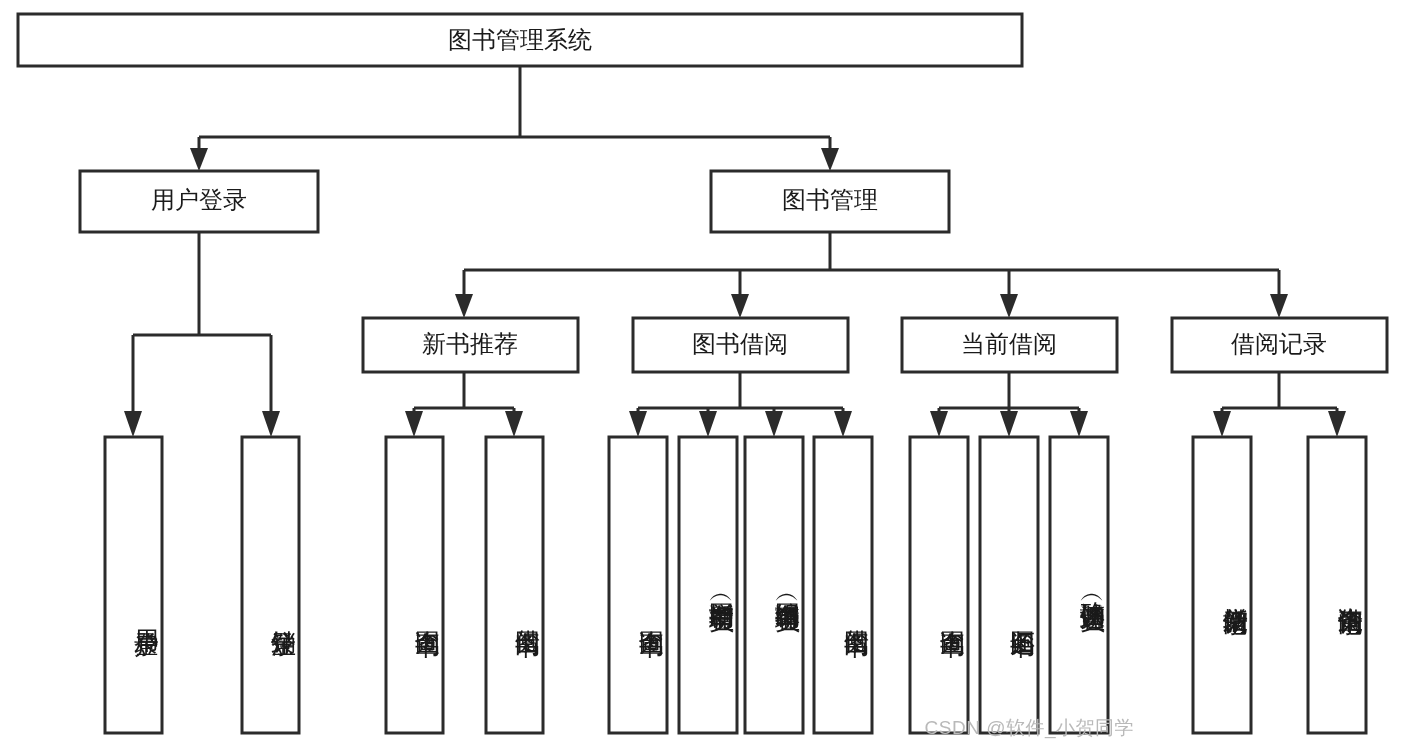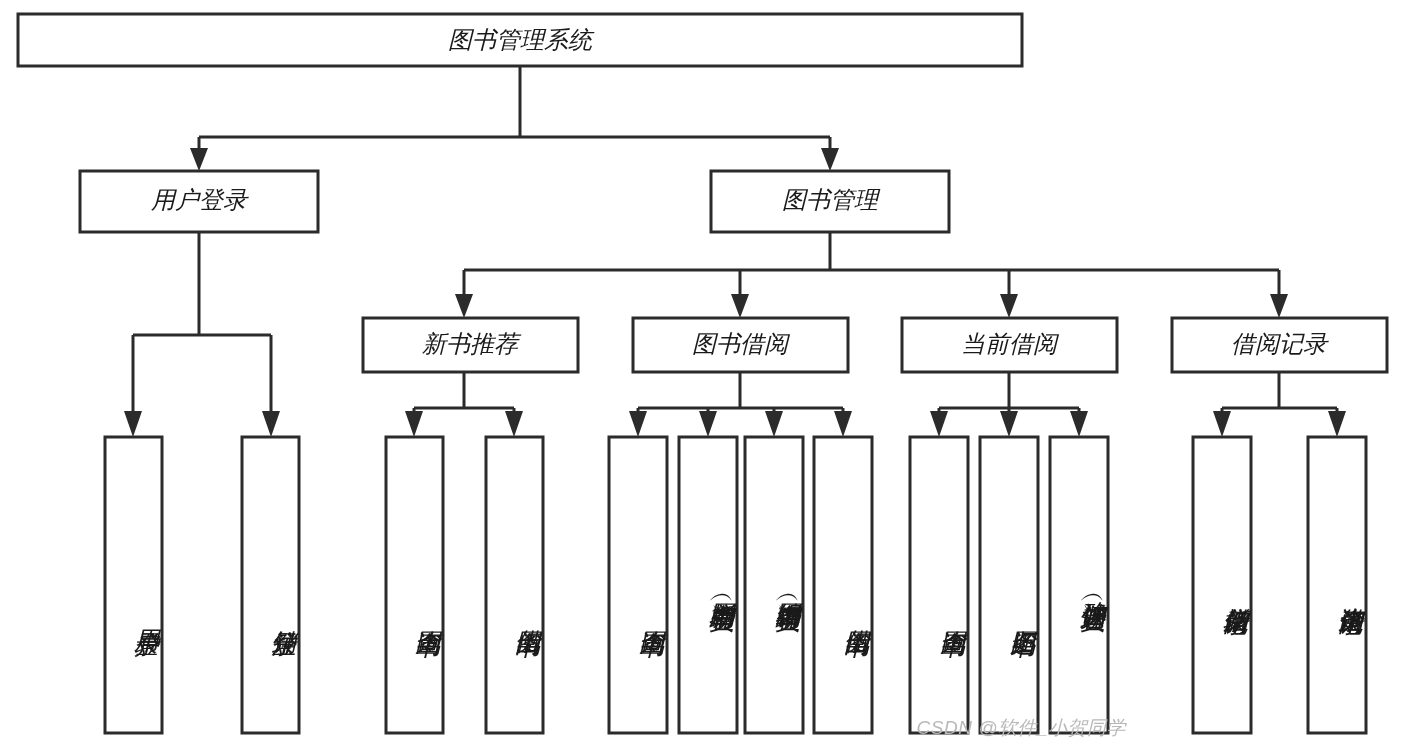--- a/index.html
+++ b/index.html
@@ -13,21 +13,20 @@
     font-family: "Liberation Sans", "DejaVu Sans", sans-serif;
     overflow: hidden;
     position: relative;
   }
   #diagram-root {
     position: absolute;
     left: 0;
     top: 0;
     width: 1134px;
     height: 747px;
-    font-style: italic;
   }
   svg.diagram {
     display: block;
     width: 1405px;
     height: 747px;
   }
   .node-box {
     fill: #ffffff;
     stroke: #2b2b2b;
     stroke-width: 3;
@@ -67,21 +66,21 @@
     letter-spacing: 1px;
     width: 100%;
     height: 100%;
     display: flex;
     align-items: flex-start;
     justify-content: center;
     white-space: nowrap;
   }
   .watermark {
     position: absolute;
-    right: 8px;
+    right: 0;
     bottom: 6px;
     font-family: "Liberation Sans", "DejaVu Sans", sans-serif;
     font-size: 19px;
     color: #b9b9b9;
     letter-spacing: 0.5px;
     user-select: none;
     pointer-events: none;
   }
 </style>
 </head>

